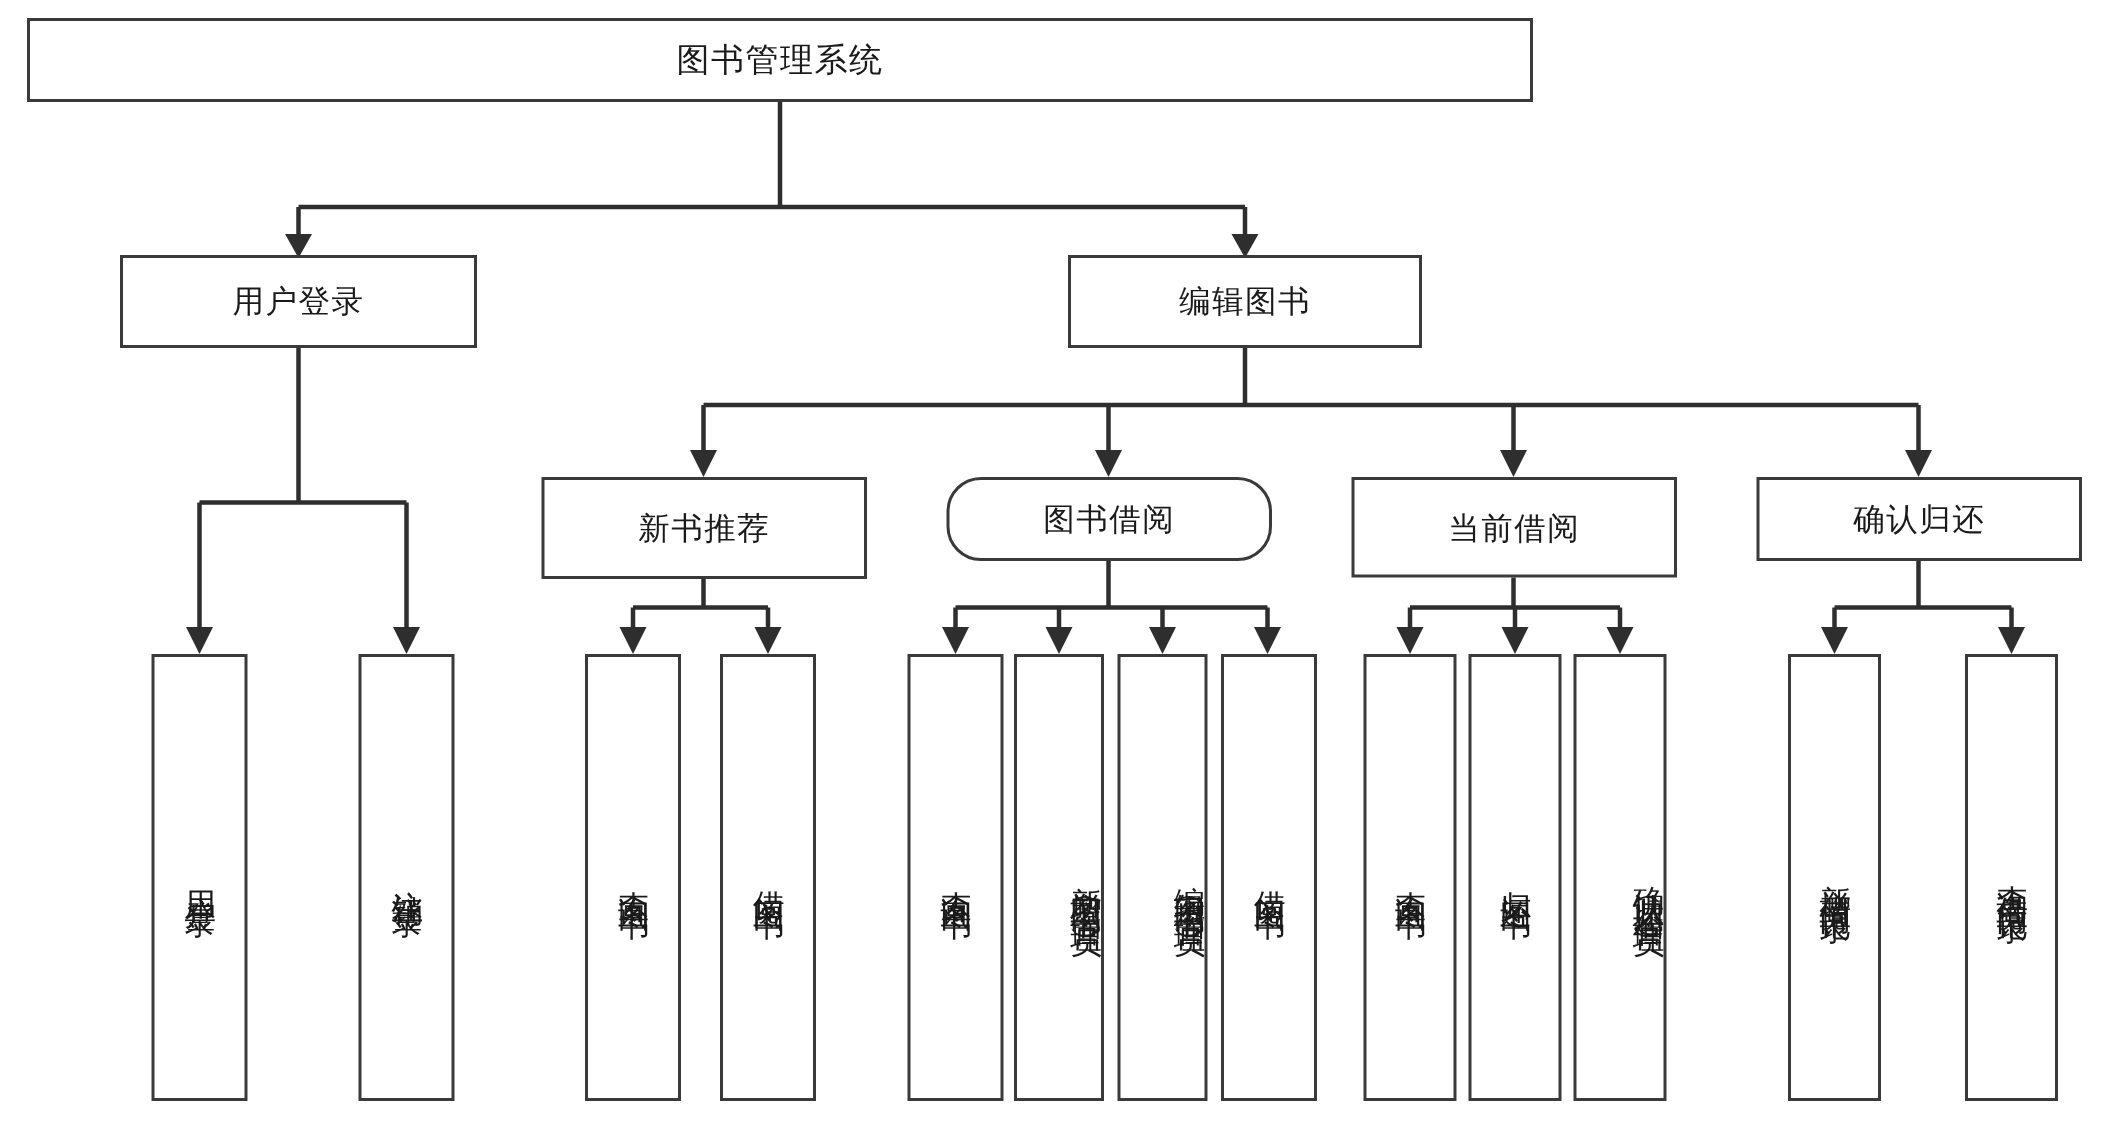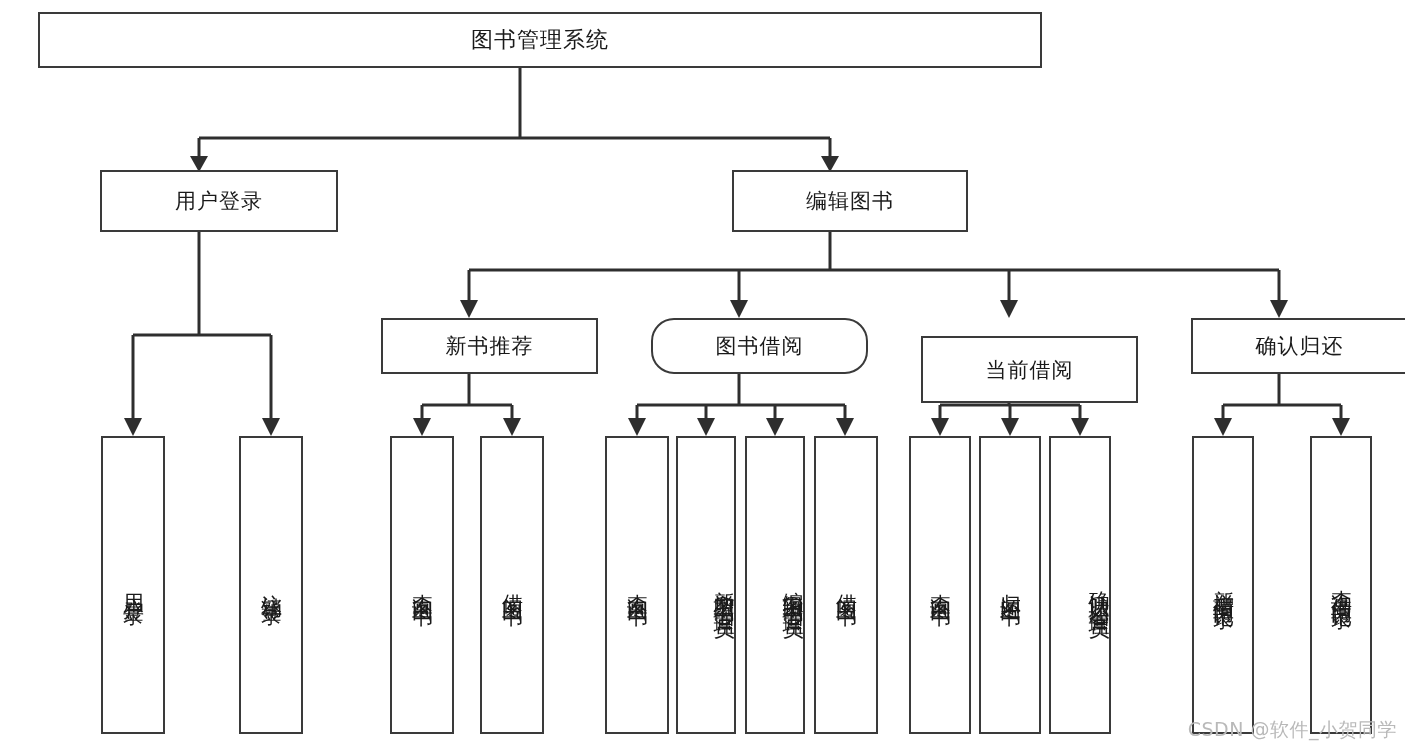--- a/index.html
+++ b/index.html
@@ -20,21 +20,20 @@
     background:#ffffff;
     border:2px solid #3a3a3a;
     display:flex;
     align-items:center;
     justify-content:center;
     color:#1a1a1a;
   }
   .node.h{
     font-size:21px;
     letter-spacing:1px;
-    margin-left:20px;
   }
   .node.root{font-size:22px;}
   .node.leaf{
     writing-mode:vertical-rl;
     text-orientation:upright;
     align-items:flex-start;
     justify-content:center;
     font-size:21px;
     line-height:1.0;
     padding-top:14px;
@@ -144,27 +143,27 @@
     <span>图书管理系统</span>
   </div>
 
   <div class="node h" style="left:80px;top:170px;width:238px;height:62px;">
     <span>用户登录</span>
   </div>
   <div class="node h" style="left:712px;top:170px;width:236px;height:62px;">
     <span>编辑图书</span>
   </div>
 
-  <div class="node h" style="left:361px;top:318px;width:217px;height:56px;">
+  <div class="node h" style="left:361px;top:318px;width:217px;height:68px;">
     <span>新书推荐</span>
   </div>
   <div class="node h" style="left:631px;top:318px;width:217px;height:56px;border-radius:23px;">
     <span>图书借阅</span>
   </div>
-  <div class="node h" style="left:901px;top:336px;width:217px;height:67px;">
+  <div class="node h" style="left:901px;top:318px;width:217px;height:67px;">
     <span>当前借阅</span>
   </div>
   <div class="node h" style="left:1171px;top:318px;width:217px;height:56px;">
     <span>确认归还</span>
   </div>
 
   <div class="node leaf mid" style="left:101px;top:436px;width:64px;height:298px;">
     <span class="vtext">用户登录</span>
   </div>
   <div class="node leaf mid" style="left:239px;top:436px;width:64px;height:298px;">
@@ -201,14 +200,13 @@
     <span class="vtext">确认归还（管理员）</span>
   </div>
 
   <div class="node leaf mid" style="left:1192px;top:436px;width:62px;height:298px;">
     <span class="vtext">新增借阅记录</span>
   </div>
   <div class="node leaf mid" style="left:1310px;top:436px;width:62px;height:298px;">
     <span class="vtext">查询借阅记录</span>
   </div>
 
-  <div id="watermark">CSDN @软件_小贺同学</div>
 </div>
 
 </body></html>

